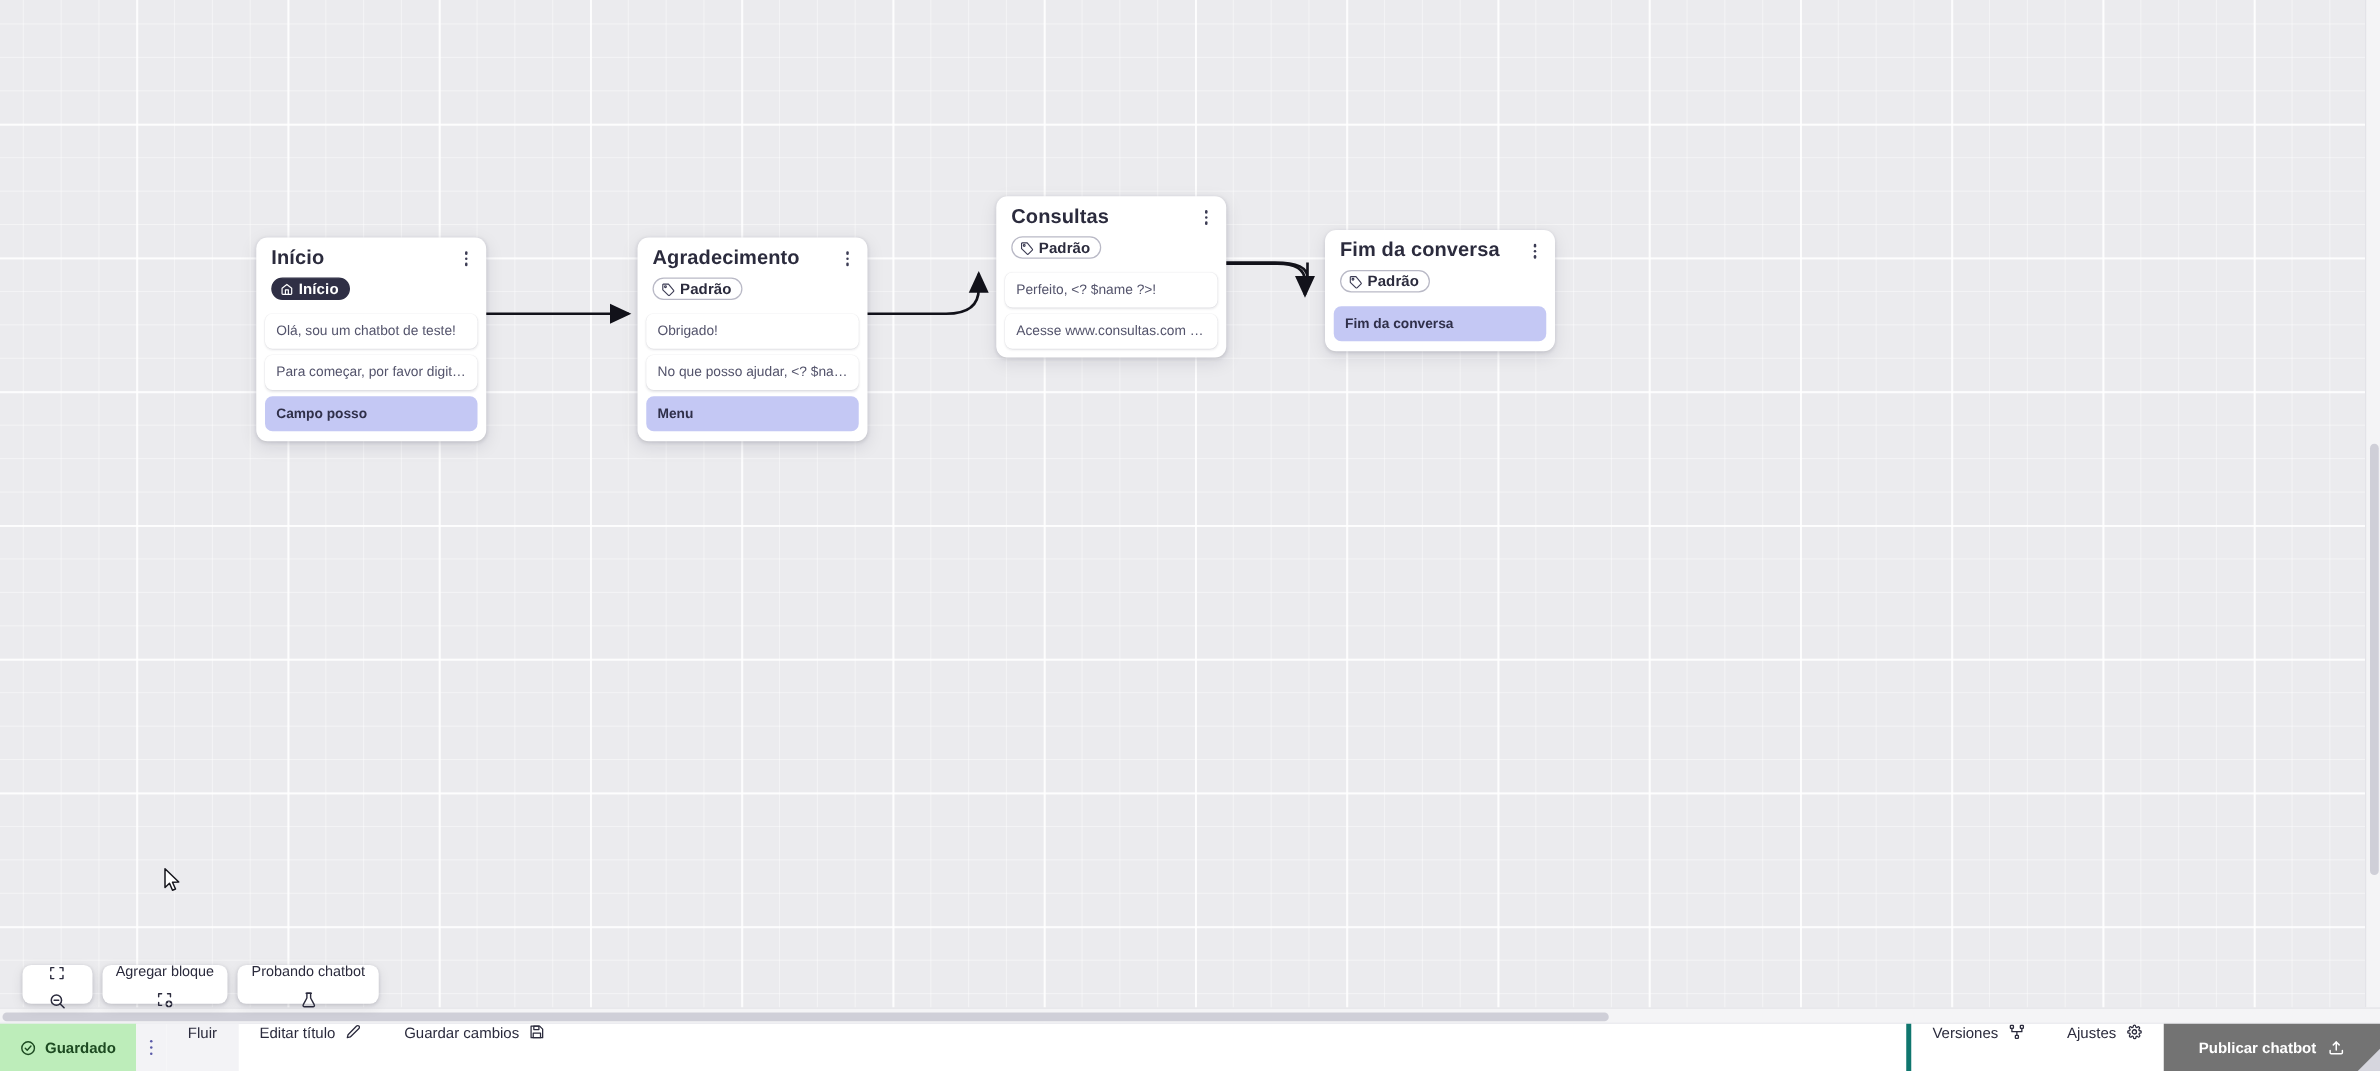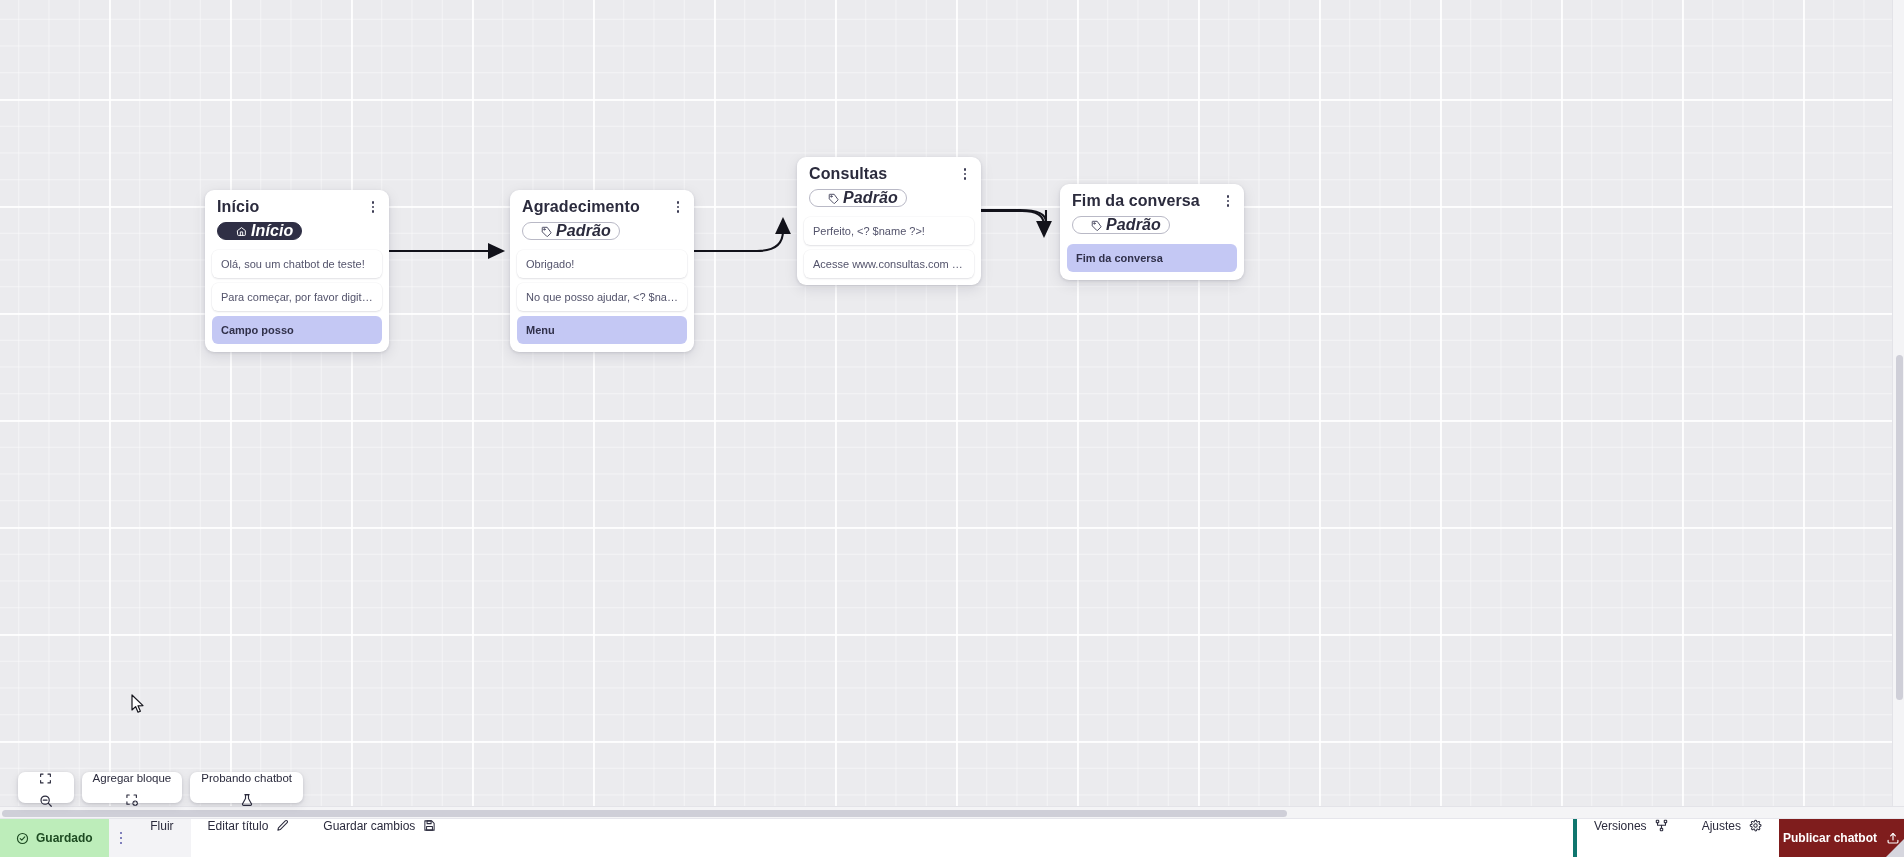--- a/index.html
+++ b/index.html
@@ -54,26 +54,25 @@
     align-items: center; justify-content: space-between;
     padding: 2px 0;
     cursor: pointer;
   }
   .kebab i { width: 2.6px; height: 2.6px; border-radius: 50%; background: #3c3c54; display: block; }
 
   .badge {
     display: inline-flex; align-items: center; gap: 4px;
     margin-top: 8px;
     height: 18px;
-    padding: 0 8px 0 18px;
+    padding: 0 8px 0 6px;
     border-radius: 10px;
-    font-size: 16px;
+    font-size: 12px;
     font-weight: 700;
     letter-spacing: .1px;
-    font-style: italic;
   }
   .badge.dark { background: #2f2f45; color: #ffffff; border: 1px solid #2f2f45; }
   .badge.light { background: #ffffff; color: #2b2b3d; border: 1px solid #b9b9c6; }
   .badge svg { display: block; }
 
   .msg {
     margin: 0 7px 5px 7px;
     padding: 7px 9px;
     background: #ffffff;
     border-radius: 6px;
@@ -182,22 +181,22 @@
     display: flex; flex-direction: column; justify-content: center;
     align-items: center; gap: 2.5px;
     padding: 0 11px; cursor: pointer;
     background: #f3f3f6;
   }
   .bb-kebab i { width: 2.6px; height: 2.6px; border-radius: 50%; background: #5a5aa8; display: block; }
   .bb-spacer { flex: 1; }
   .bb-right { display: flex; align-items: stretch; border-left: 4px solid #0f766e; margin-left: 12px; }
   .bb-publish {
     display: flex; align-items: center; gap: 9px;
-    padding: 0 4px;
-    background: #7f1d1d;
+    padding: 0 28px;
+    background: #737373;
     color: #ffffff;
     font-size: 12px; font-weight: 700;
     white-space: nowrap; cursor: pointer;
   }
   .corner-fold {
     position: absolute; right: 0; bottom: 0;
     width: 0; height: 0;
     border-bottom: 18px solid #d6d6de;
     border-left: 18px solid transparent;
   }

